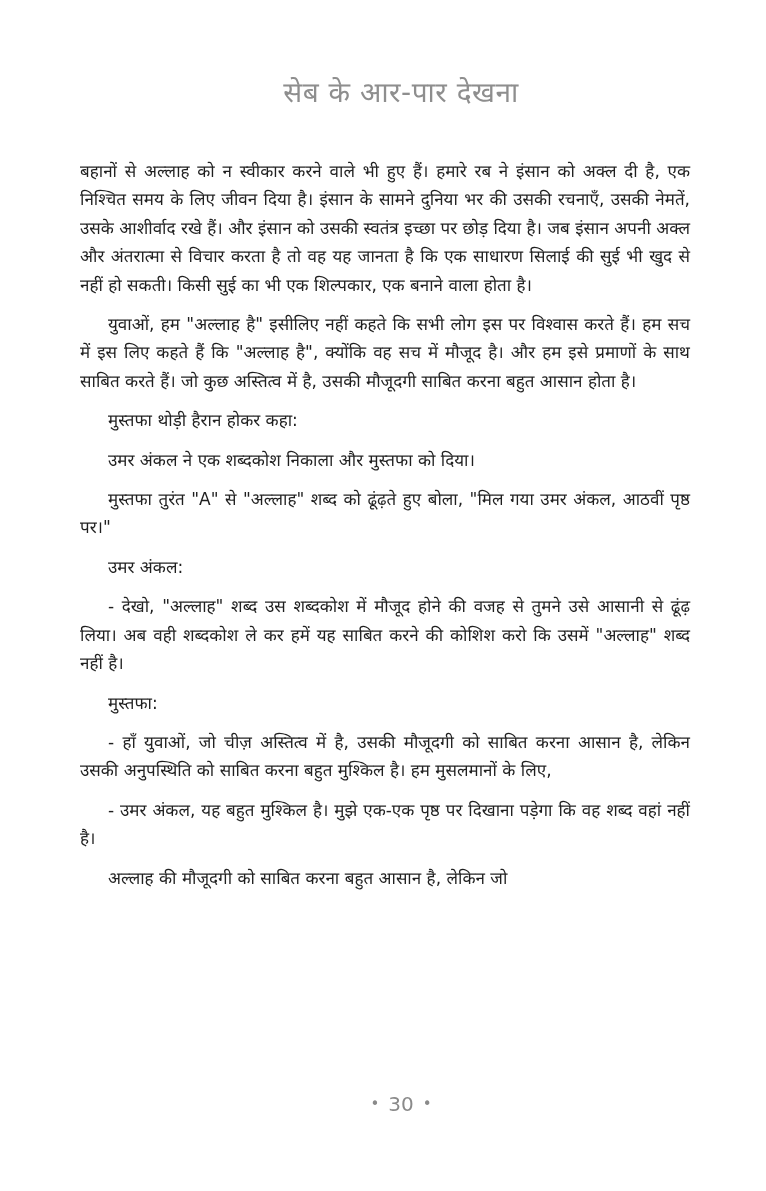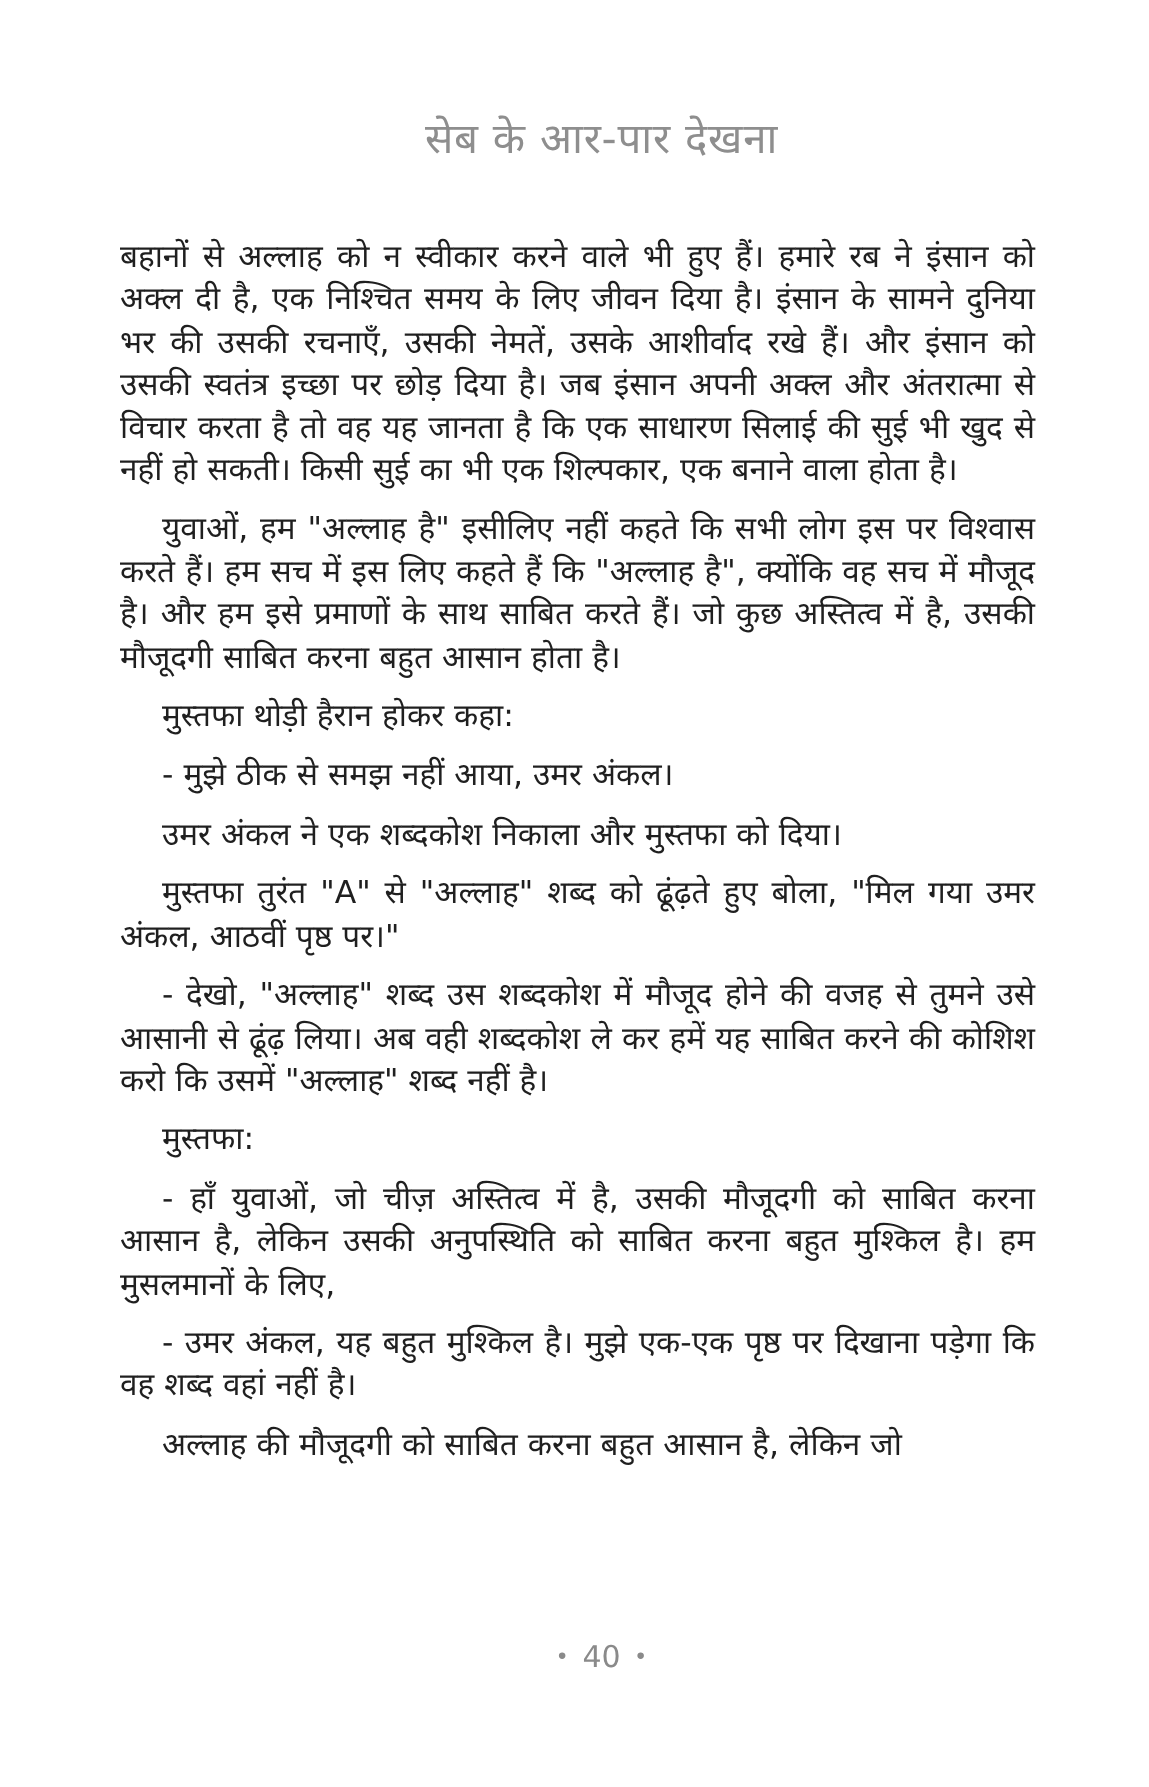--- a/index.html
+++ b/index.html
@@ -28,21 +28,21 @@
     color: #8e8e8e;
     margin: 0;
     letter-spacing: 0.5px;
   }
   .body-text {
     position: absolute;
     top: 157px;
     left: 80px;
     width: 610px;
     color: #1f1f1f;
-    font-size: 21px;
+    font-size: 17px;
     line-height: 28.4px;
   }
   .para {
     margin: 0 0 11px 0;
     text-align: justify;
   }
   .para.indent {
     text-indent: 28px;
   }
   .footer {
@@ -65,26 +65,26 @@
 </head>
 <body>
 
 <div class="page">
   <h1 class="title">सेब के आर-पार देखना</h1>
 
   <div class="body-text" id="paragraphs">
       <p class="para">बहानों से अल्लाह को न स्वीकार करने वाले भी हुए हैं। हमारे रब ने इंसान को अक्ल दी है, एक निश्चित समय के लिए जीवन दिया है। इंसान के सामने दुनिया भर की उसकी रचनाएँ, उसकी नेमतें, उसके आशीर्वाद रखे हैं। और इंसान को उसकी स्वतंत्र इच्छा पर छोड़ दिया है। जब इंसान अपनी अक्ल और अंतरात्मा से विचार करता है तो वह यह जानता है कि एक साधारण सिलाई की सुई भी खुद से नहीं हो सकती। किसी सुई का भी एक शिल्पकार, एक बनाने वाला होता है।</p>
       <p class="para indent">युवाओं, हम "अल्लाह है" इसीलिए नहीं कहते कि सभी लोग इस पर विश्वास करते हैं। हम सच में इस लिए कहते हैं कि "अल्लाह है", क्योंकि वह सच में मौजूद है। और हम इसे प्रमाणों के साथ साबित करते हैं। जो कुछ अस्तित्व में है, उसकी मौजूदगी साबित करना बहुत आसान होता है।</p>
       <p class="para indent">मुस्तफा थोड़ी हैरान होकर कहा:</p>
-      <p class="para indent">- मुझे ठीक से समझ नहीं आया, उमर अंकल।</p>
       <p class="para indent">उमर अंकल ने एक शब्दकोश निकाला और मुस्तफा को दिया।</p>
       <p class="para indent">मुस्तफा तुरंत "A" से "अल्लाह" शब्द को ढूंढ़ते हुए बोला, "मिल गया उमर अंकल, आठवीं पृष्ठ पर।"</p>
+      <p class="para indent">उमर अंकल:</p>
       <p class="para indent">- देखो, "अल्लाह" शब्द उस शब्दकोश में मौजूद होने की वजह से तुमने उसे आसानी से ढूंढ़ लिया। अब वही शब्दकोश ले कर हमें यह साबित करने की कोशिश करो कि उसमें "अल्लाह" शब्द नहीं है।</p>
       <p class="para indent">मुस्तफा:</p>
       <p class="para indent">- हाँ युवाओं, जो चीज़ अस्तित्व में है, उसकी मौजूदगी को साबित करना आसान है, लेकिन उसकी अनुपस्थिति को साबित करना बहुत मुश्किल है। हम मुसलमानों के लिए,</p>
       <p class="para indent">- उमर अंकल, यह बहुत मुश्किल है। मुझे एक-एक पृष्ठ पर दिखाना पड़ेगा कि वह शब्द वहां नहीं है।</p>
       <p class="para indent">अल्लाह की मौजूदगी को साबित करना बहुत आसान है, लेकिन जो</p>
     </div>
 
   <div class="footer">
-    <span class="bullet">•</span><span class="pagenum">40</span><span class="bullet">•</span>
+    <span class="bullet">•</span><span class="pagenum">30</span><span class="bullet">•</span>
   </div>
 </div>
 
 </body></html>

